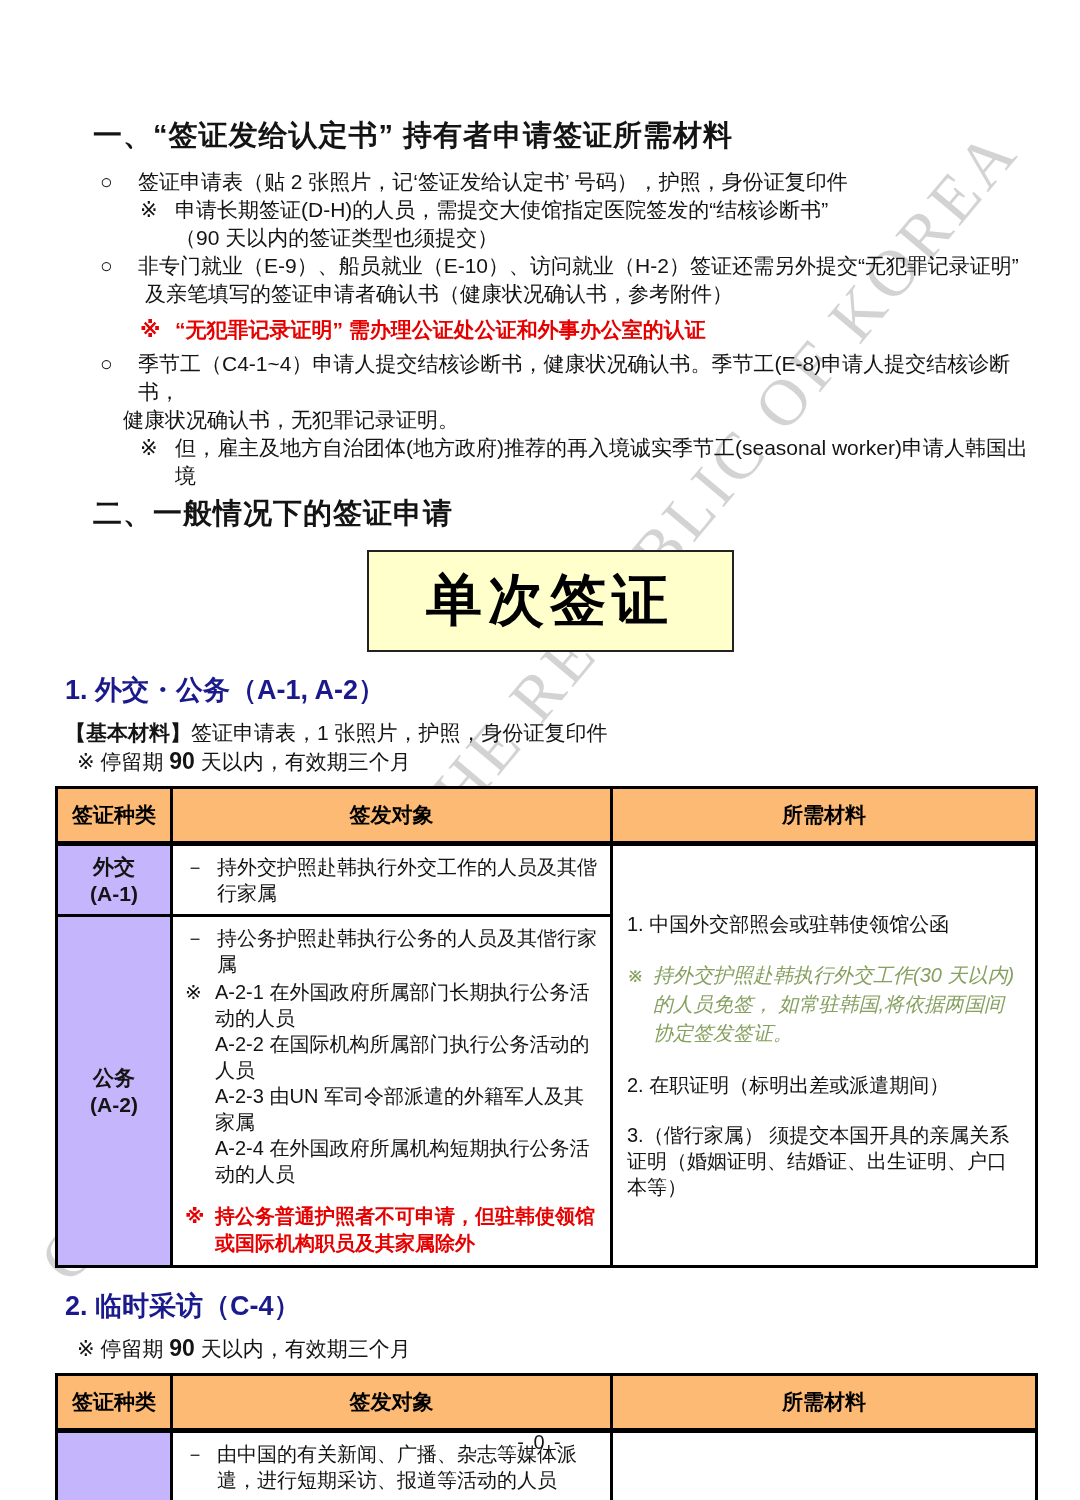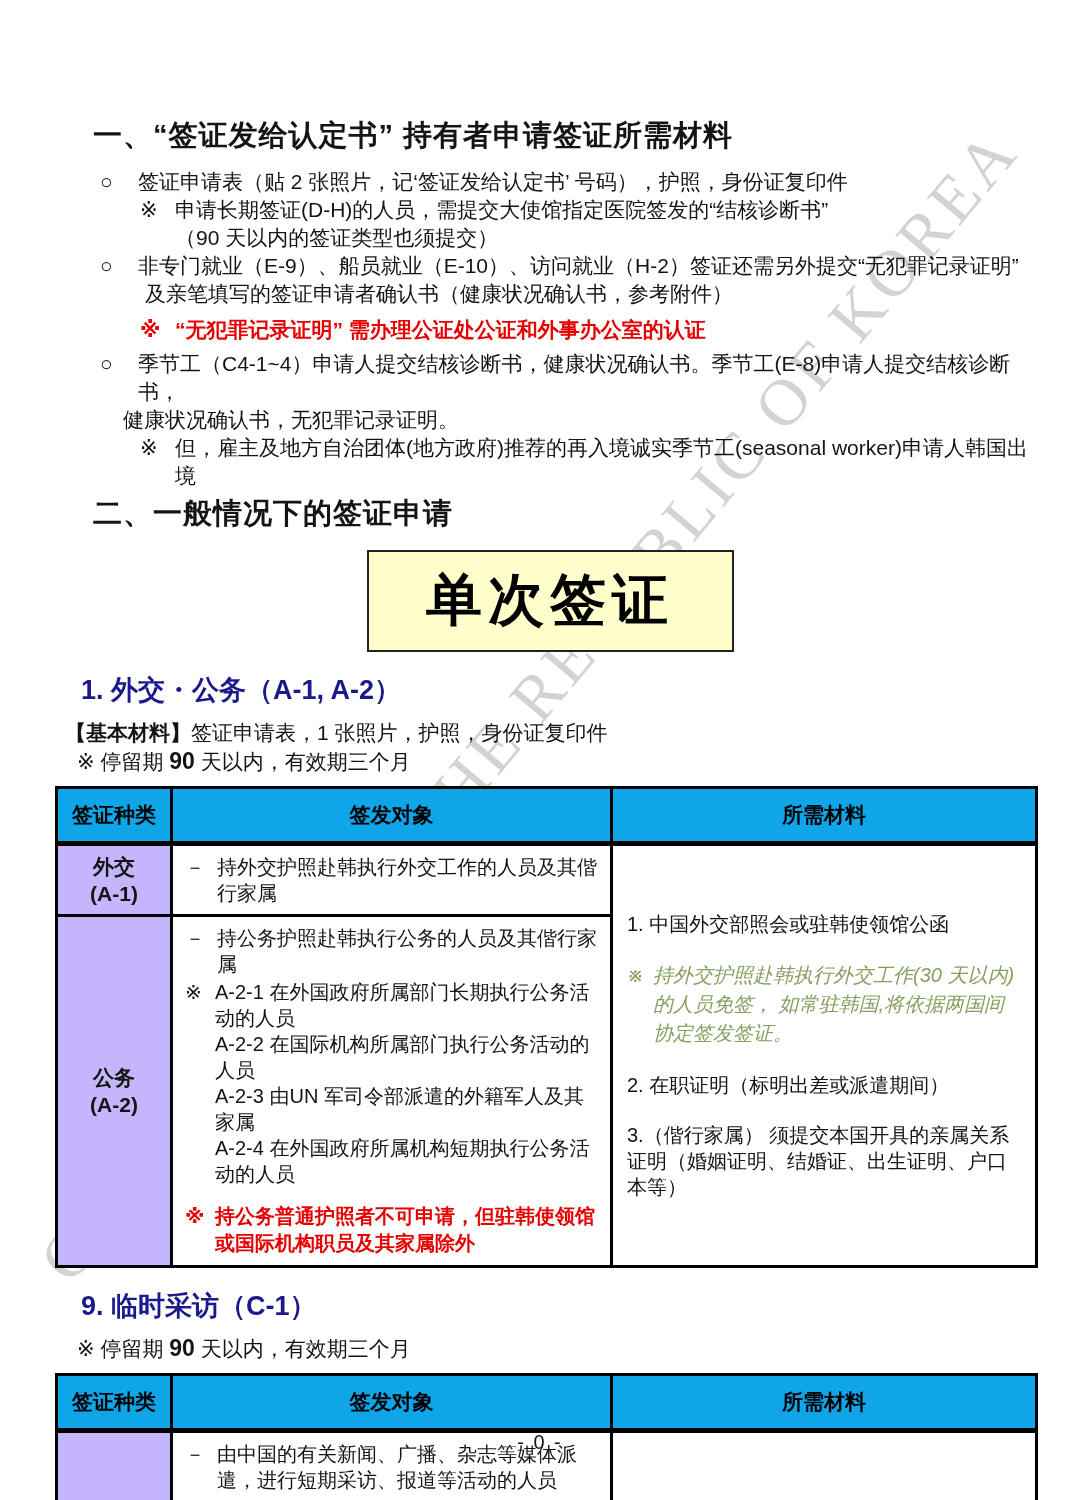--- a/index.html
+++ b/index.html
@@ -35,29 +35,29 @@
   .banner {
     width:367px; height:102px; margin:16px auto 20px;
     background:#ffffcc; border:2px solid #222;
     display:flex; align-items:center; justify-content:center;
   }
   .banner span {
     font-family:"Liberation Serif","DejaVu Serif",serif;
     font-size:56px; font-weight:bold; letter-spacing:6px; color:#000;
   }
 
-  .sub-title { color:#1a1a8c; font-size:27px; font-weight:bold; margin:20px 16px 10px; }
+  .sub-title { color:#1a1a8c; font-size:27px; font-weight:bold; margin:20px 0 10px; }
   .basic { line-height:29px; }
   .basic .lbl { font-weight:bold; }
   .stay { line-height:29px; padding-left:12px; }
   .stay .b90 { font-weight:bold; font-size:23px; }
 
   table.vtable { border-collapse:collapse; width:980px; margin:10px 0 0 -10px; font-size:20px; table-layout:fixed; }
   .vtable th {
-    background:#0ea5e9; border:3px solid #000; border-bottom:5px solid #000;
+    background:#fdba74; border:3px solid #000; border-bottom:5px solid #000;
     height:56px; font-size:21px; font-weight:bold; color:#000;
   }
   .vtable td { border:3px solid #000; padding:8px 12px; vertical-align:middle; line-height:26px; background:#fff; }
   .vtable td.type { background:#c4b5fd; text-align:center; font-weight:bold; font-size:21px; line-height:27px; padding:6px 2px; }
   .vtable td.tall { height:72px; }
 
   .dash-li { display:flex; }
   .dash-li .m { flex:0 0 32px; }
   .ref-li { display:flex; margin-top:2px; }
   .ref-li .m { flex:0 0 30px; }
@@ -193,21 +193,21 @@
           </div>
           <div class="rednote">
             <span class="m">※</span>
             <span>持公务普通护照者不可申请，但驻韩使领馆或国际机构职员及其家属除外</span>
           </div>
         </td>
       </tr>
     </tbody>
       </table>
 
-    <div class="sub-title">9. 临时采访（C-1）</div>
+    <div class="sub-title">2. 临时采访（C-4）</div>
     <div class="stay">
       <span>※ 停留期</span>
       <span class="b90">90</span>
       <span>天以内，有效期三个月</span>
     </div>
 
     <table class="vtable">
       <colgroup>
           <col style="width:115px">
           <col style="width:440px">

